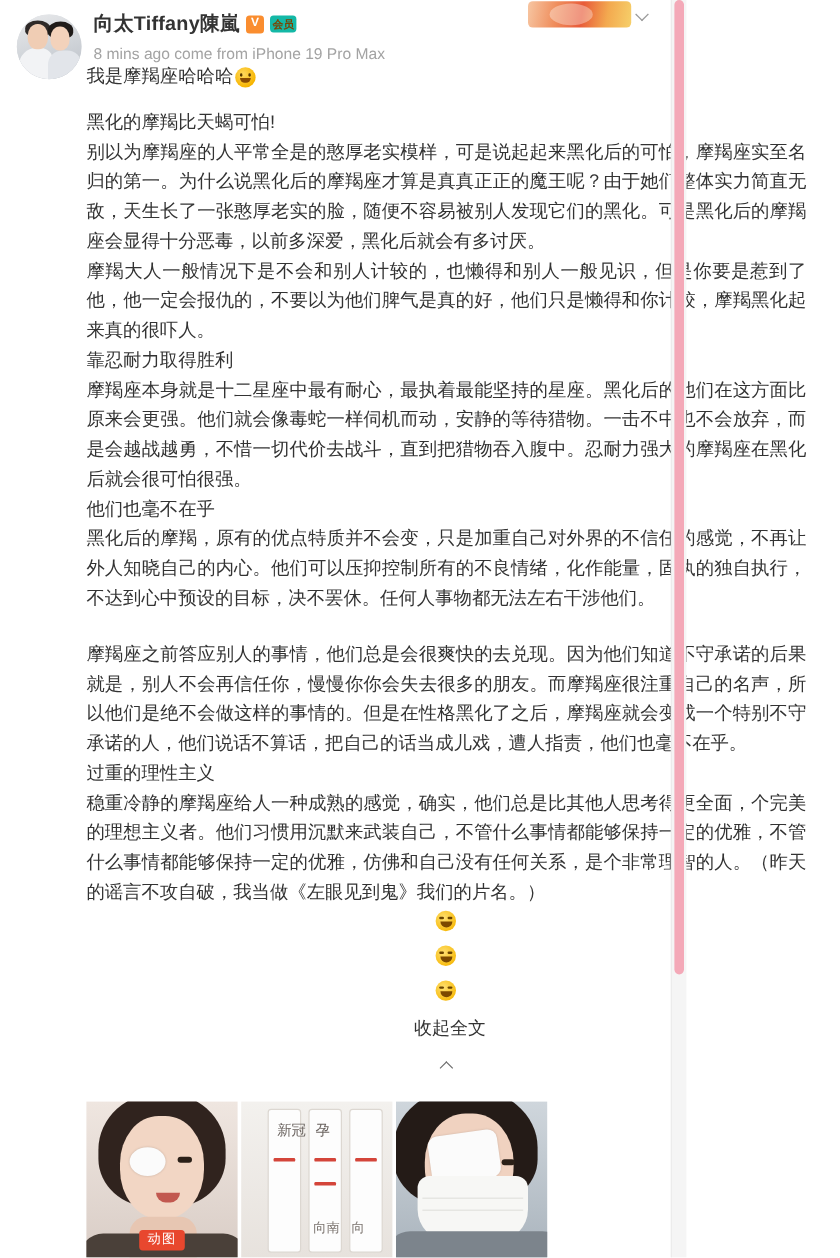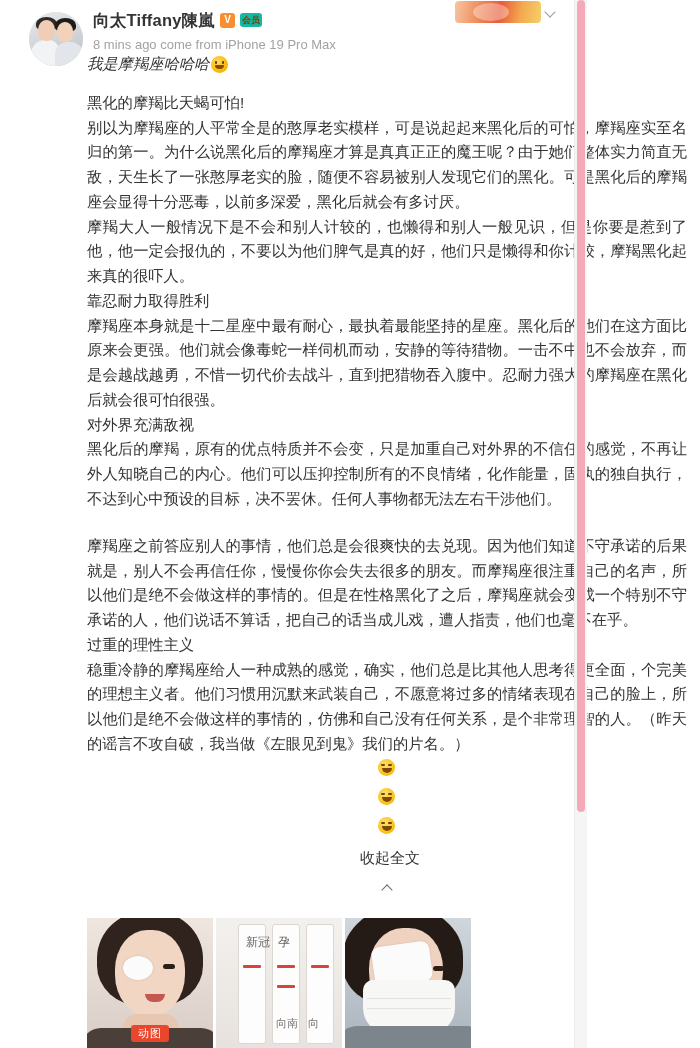--- a/index.html
+++ b/index.html
@@ -14,21 +14,20 @@
     color: #333333;
     overflow: hidden;
     position: relative;
   }
   .page {
     width: 572px;
     height: 1048px;
     position: relative;
     background: #ffffff;
     box-sizing: border-box;
-    margin-left: 15px;
   }
   
   .sticker-strip {
     position: absolute;
     top: 0;
     right: 22px;
     width: 110px;
     height: 24px;
     display: flex;
     align-items: center;
@@ -206,21 +205,20 @@
     width: 600px;
     font-size: 15.3px;
     line-height: 1.62;
     color: #333333;
   }
   .lead-line {
     margin: 0 0 14px 0;
     display: flex;
     align-items: center;
     gap: 2px;
-    font-style: italic;
   }
   .emoji-face {
     display: inline-block;
     width: 17px;
     height: 17px;
     border-radius: 50%;
     background: radial-gradient(circle at 40% 35%, #ffd95e 0%, #f7b500 70%, #e09a00 100%);
     position: relative;
     vertical-align: -3px;
   }
@@ -603,28 +601,28 @@
     <div class="lead-line">
       <span>我是摩羯座哈哈哈</span>
       <span class="emoji-face"></span>
     </div>
 
     <p class="para">黑化的摩羯比天蝎可怕!</p>
     <p class="para">别以为摩羯座的人平常全是的憨厚老实模样，可是说起起来黑化后的可怕，摩羯座实至名归的第一。为什么说黑化后的摩羯座才算是真真正正的魔王呢？由于她们整体实力简直无敌，天生长了一张憨厚老实的脸，随便不容易被别人发现它们的黑化。可是黑化后的摩羯座会显得十分恶毒，以前多深爱，黑化后就会有多讨厌。</p>
     <p class="para">摩羯大人一般情况下是不会和别人计较的，也懒得和别人一般见识，但是你要是惹到了他，他一定会报仇的，不要以为他们脾气是真的好，他们只是懒得和你计较，摩羯黑化起来真的很吓人。</p>
     <p class="para">靠忍耐力取得胜利</p>
     <p class="para">摩羯座本身就是十二星座中最有耐心，最执着最能坚持的星座。黑化后的他们在这方面比原来会更强。他们就会像毒蛇一样伺机而动，安静的等待猎物。一击不中也不会放弃，而是会越战越勇，不惜一切代价去战斗，直到把猎物吞入腹中。忍耐力强大的摩羯座在黑化后就会很可怕很强。</p>
-    <p class="para">对外界充满敌视</p>
+    <p class="para">他们也毫不在乎</p>
     <p class="para">黑化后的摩羯，原有的优点特质并不会变，只是加重自己对外界的不信任的感觉，不再让外人知晓自己的内心。他们可以压抑控制所有的不良情绪，化作能量，固执的独自执行，不达到心中预设的目标，决不罢休。任何人事物都无法左右干涉他们。</p>
 
     <div class="spacer-line"></div>
 
     <p class="para">摩羯座之前答应别人的事情，他们总是会很爽快的去兑现。因为他们知道不守承诺的后果就是，别人不会再信任你，慢慢你你会失去很多的朋友。而摩羯座很注重自己的名声，所以他们是绝不会做这样的事情的。但是在性格黑化了之后，摩羯座就会变成一个特别不守承诺的人，他们说话不算话，把自己的话当成儿戏，遭人指责，他们也毫不在乎。</p>
     <p class="para">过重的理性主义</p>
-    <p class="para">稳重冷静的摩羯座给人一种成熟的感觉，确实，他们总是比其他人思考得更全面，个完美的理想主义者。他们习惯用沉默来武装自己，不愿意将过多的情绪表现在自己的脸上，所以他们是绝不会做这样的事情的，仿佛和自己没有任何关系，是个非常理智的人。（昨天的谣言不攻自破，我当做《左眼见到鬼》我们的片名。）</p>
+    <p class="para">稳重冷静的摩羯座给人一种成熟的感觉，确实，他们总是比其他人思考得更全面，个完美的理想主义者。他们习惯用沉默来武装自己，不管什么事情都能够保持一定的优雅，不管什么事情都能够保持一定的优雅，仿佛和自己没有任何关系，是个非常理智的人。（昨天的谣言不攻自破，我当做《左眼见到鬼》我们的片名。）</p>
 
     <div class="collapse-row">
       <span class="laugh"></span>
       <span class="laugh"></span>
       <span class="laugh"></span>
       <span class="collapse-link">收起全文</span>
       <span class="caret-up"></span>
     </div>
   </div>
 

